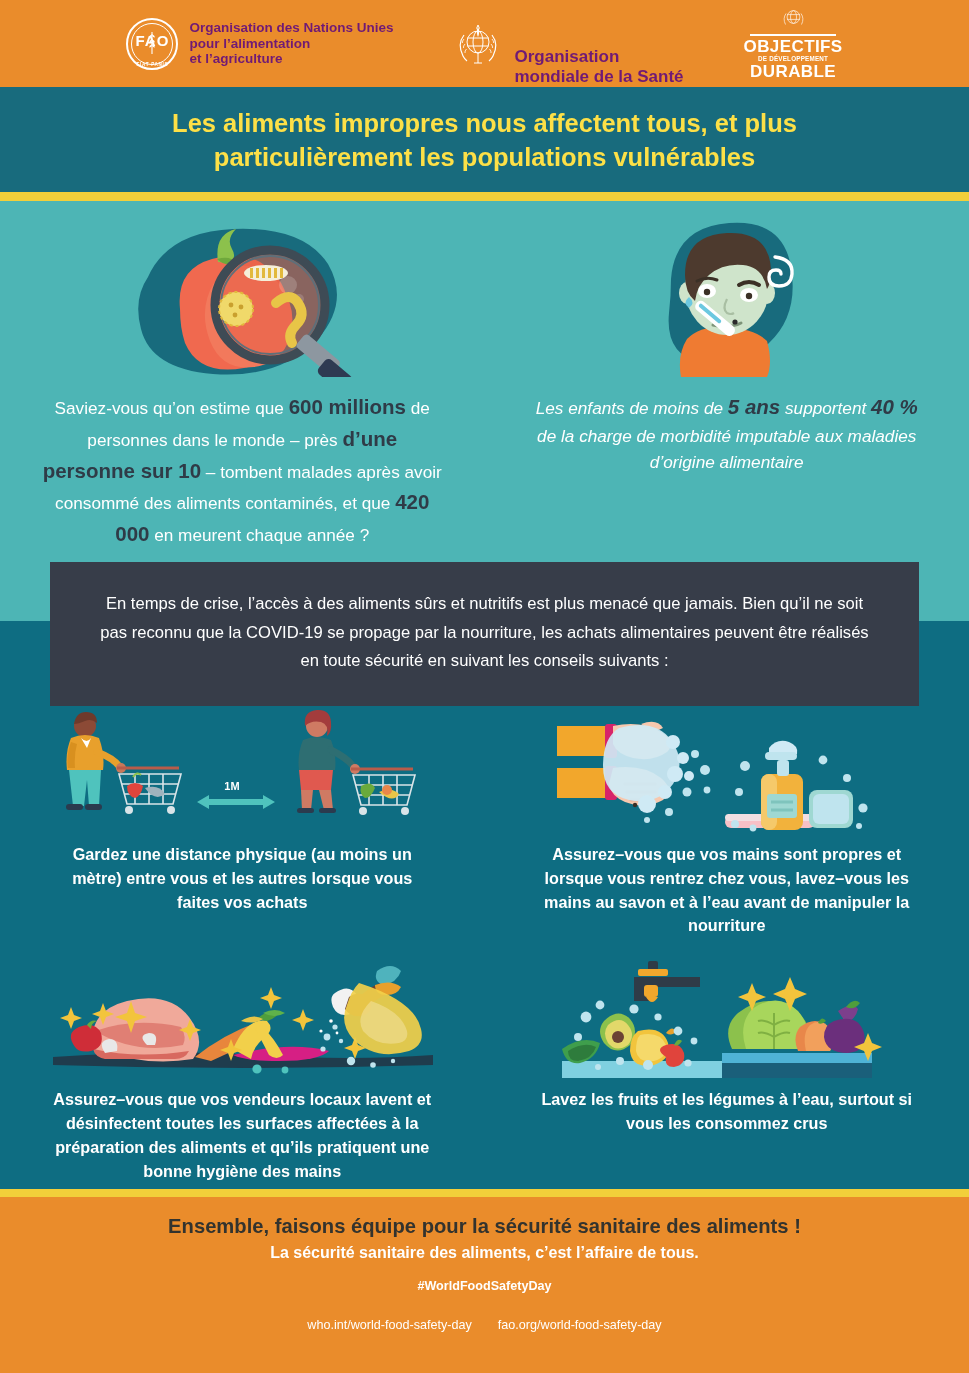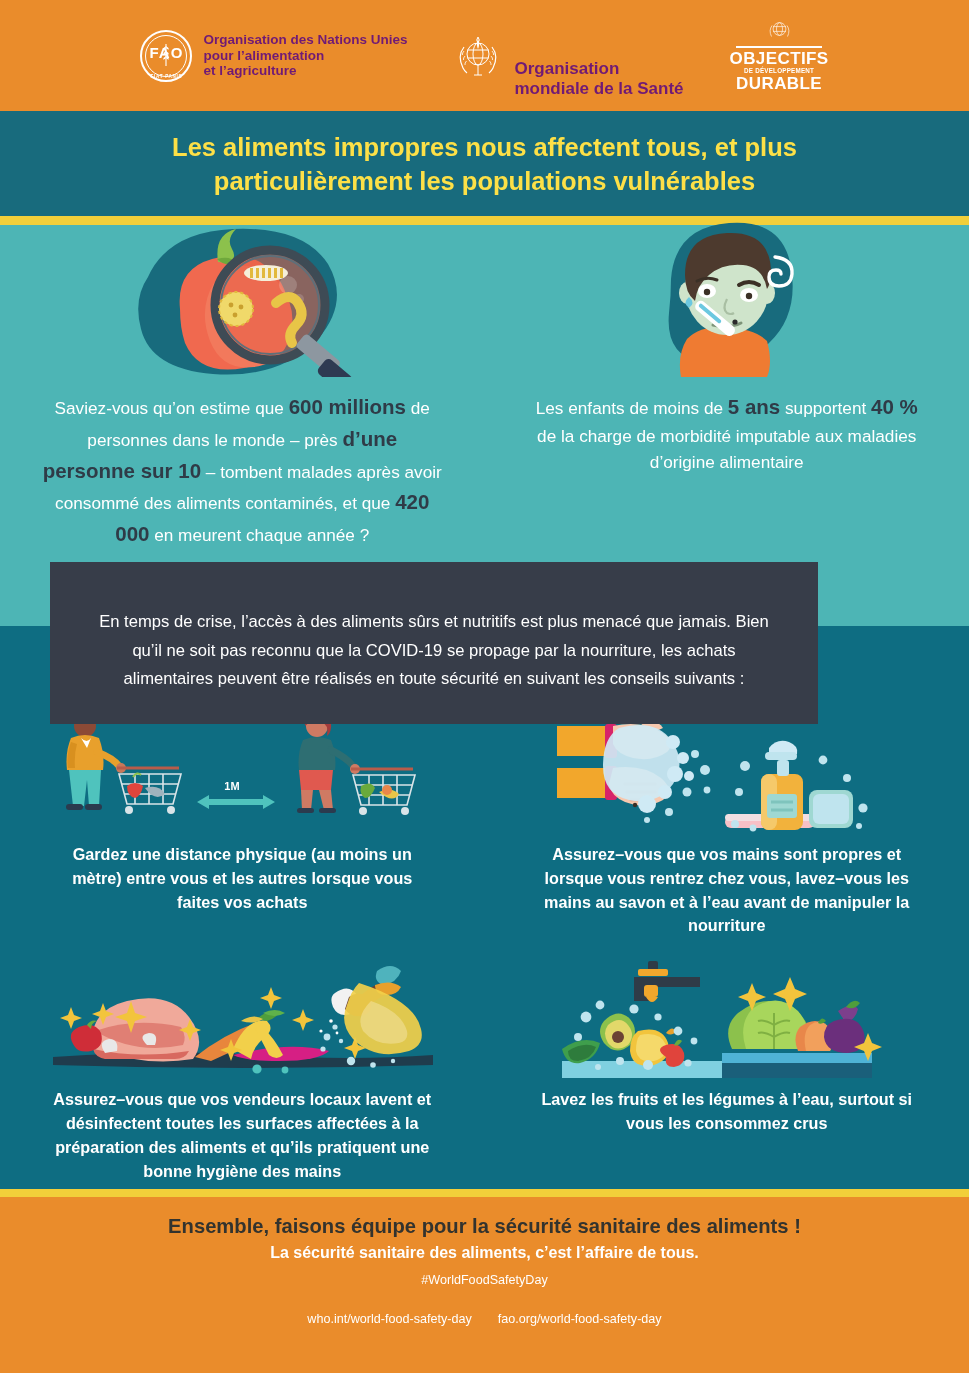--- a/index.html
+++ b/index.html
@@ -5,23 +5,23 @@
   * { margin:0; padding:0; box-sizing:border-box; }
   body {
     width:969px; height:1373px;
     font-family:"Liberation Sans", sans-serif;
     background:#0e6d82; overflow:hidden;
     position:relative;
   }
 
   
   .header {
-    height:111px; background:#ea8c2b;
+    height:87px; background:#ea8c2b;
     display:flex; align-items:center; justify-content:center;
-    gap:46px; position:relative;
+    gap:60px; position:relative;
   }
   .logo-block { display:flex; align-items:center; gap:11px; }
   .logo-text { color:#701a75; font-weight:bold; line-height:1.18; }
   .fao-text { font-size:13.5px; }
   .who-text { font-size:17px;margin-top:47px; }
 
   .fao-emblem { width:52px; height:52px; position:relative; }
   .fao-emblem .ring {
     position:absolute; inset:0; border:2.2px solid #fff; border-radius:50%;
   }
@@ -76,26 +76,26 @@
     display:flex; z-index:3;
   }
   .stat-col { flex:1; display:flex; flex-direction:column; align-items:center; }
   .stat-art { height:165px; display:flex; align-items:flex-end; justify-content:center; }
   .stat-text {
     color:#ffffff; font-size:17.2px; line-height:1.55; text-align:center;
     font-weight:500; padding:0 18px; margin-top:14px;
   }
   .stat-text .hl { color:#2f3b47; font-weight:bold; font-size:20.5px; }
   .stat-col.left .stat-text { max-width:440px; }
-  .stat-col.right .stat-text { max-width:420px; }
+  .stat-col.right .stat-text { max-width:420px;font-style:italic; }
 
   
   .callout {
-    position:absolute; top:562px; left:50px; width:768px;
-    background:#373d49; padding:46px 44px 30px;
+    position:absolute; top:562px; left:50px; width:869px;
+    background:#373d49; padding:28px 44px 30px;
     text-align:center; z-index:5;
   }
   .callout p {
     color:#fff; font-size:16.6px; line-height:1.72;
   }
 
   
   .tips {
     position:absolute; top:705px; left:0; right:0; z-index:4;
     display:grid; grid-template-columns:1fr 1fr; row-gap:12px;
@@ -114,21 +114,21 @@
     padding-top:17px;
   }
   .footer-rule-top { height:8px; background:#f2cf3a; }
   .footer h2 {
     color:#33332e; font-size:20.2px; font-weight:bold; margin-top:9px;
   }
   .footer .sub {
     color:#fff; font-size:16px; font-weight:bold; margin-top:6px;
   }
   .footer .hash {
-    color:#fff; font-size:12.6px; font-weight:normal; margin-top:11px;
+    color:#fff; font-size:12.6px; font-weight:bold; margin-top:17px;
   }
   .footer .urls {
     color:#fff; font-size:12.6px; margin-top:25px;
     display:flex; justify-content:center; gap:26px;
   }
   .footer .urls span { cursor:pointer; }
 </style>
 </head>
 <body>
 

